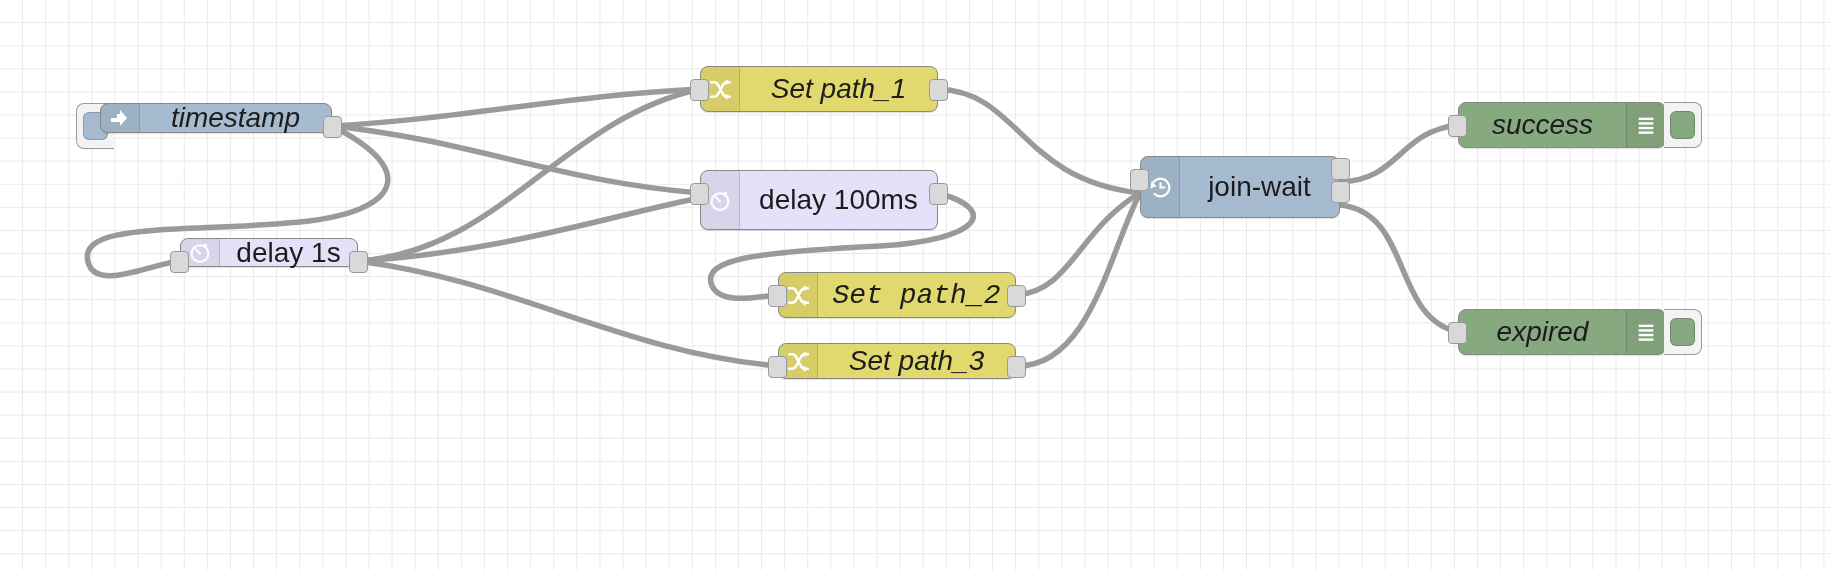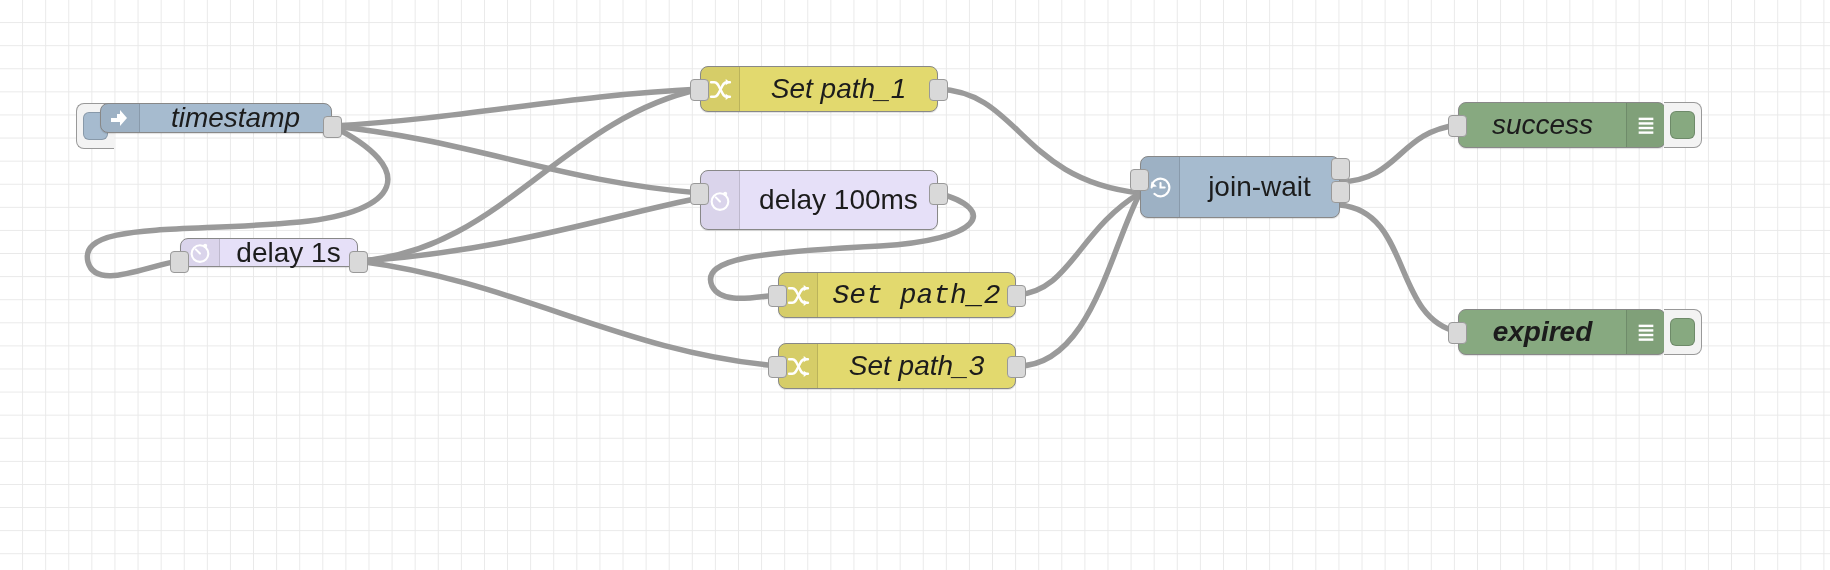--- a/index.html
+++ b/index.html
@@ -206,21 +206,21 @@
         <path d="M3 19 h3 c3 0 4 -3 6 -7 c2 -4 3 -7 6 -7 h3" fill="none" stroke="#ffffff" stroke-width="2.4" stroke-linecap="round"></path>
         <path d="M17 2 l4 3 l-4 3 z" fill="#ffffff"></path>
         <path d="M17 16 l4 3 l-4 3 z" fill="#ffffff"></path>
       </svg>
     </div>
     <div class="node-label-cell italic">Set path_2</div>
     <div class="port" style="left:-11px; top:12px;"></div>
     <div class="port" style="right:-11px; top:12px;"></div>
   </div>
 
-  <div class="node" style="left:778px; top:343px; width:238px; height:46px; background:#e2d96e;">
+  <div class="node" style="left:778px; top:343px; width:238px; height:36px; background:#e2d96e;">
     <div class="node-icon-cell">
       <svg class="icon-svg" width="25" height="25" viewBox="0 0 24 24">
         <path d="M3 5 h3 c3 0 4 3 6 7 c2 4 3 7 6 7 h3" fill="none" stroke="#ffffff" stroke-width="2.4" stroke-linecap="round"></path>
         <path d="M3 19 h3 c3 0 4 -3 6 -7 c2 -4 3 -7 6 -7 h3" fill="none" stroke="#ffffff" stroke-width="2.4" stroke-linecap="round"></path>
         <path d="M17 2 l4 3 l-4 3 z" fill="#ffffff"></path>
         <path d="M17 16 l4 3 l-4 3 z" fill="#ffffff"></path>
       </svg>
     </div>
     <div class="node-label-cell italic">Set path_3</div>
     <div class="port" style="left:-11px; top:12px;"></div>
@@ -250,21 +250,21 @@
         <rect x="4" y="14" width="16" height="2.6" fill="#ffffff"></rect>
         <rect x="4" y="19" width="16" height="2.6" fill="#ffffff"></rect>
       </svg>
     </div>
     <div class="port" style="left:-11px; top:12px;"></div>
   </div>
   <div class="side-button right" style="left:1664px; top:102px;">
     <div class="chip" style="background:#87a980;"></div>
   </div>
 
-  <div class="node right-icon" style="left:1458px; top:309px; width:208px; height:46px; background:#87a980;font-weight:bold;">
+  <div class="node right-icon" style="left:1458px; top:309px; width:208px; height:46px; background:#87a980;">
     <div class="node-label-cell italic">expired</div>
     <div class="node-icon-cell">
       <svg class="icon-svg" width="22" height="22" viewBox="0 0 24 24">
         <rect x="4" y="4" width="16" height="2.6" fill="#ffffff"></rect>
         <rect x="4" y="9" width="16" height="2.6" fill="#ffffff"></rect>
         <rect x="4" y="14" width="16" height="2.6" fill="#ffffff"></rect>
         <rect x="4" y="19" width="16" height="2.6" fill="#ffffff"></rect>
       </svg>
     </div>
     <div class="port" style="left:-11px; top:12px;"></div>

